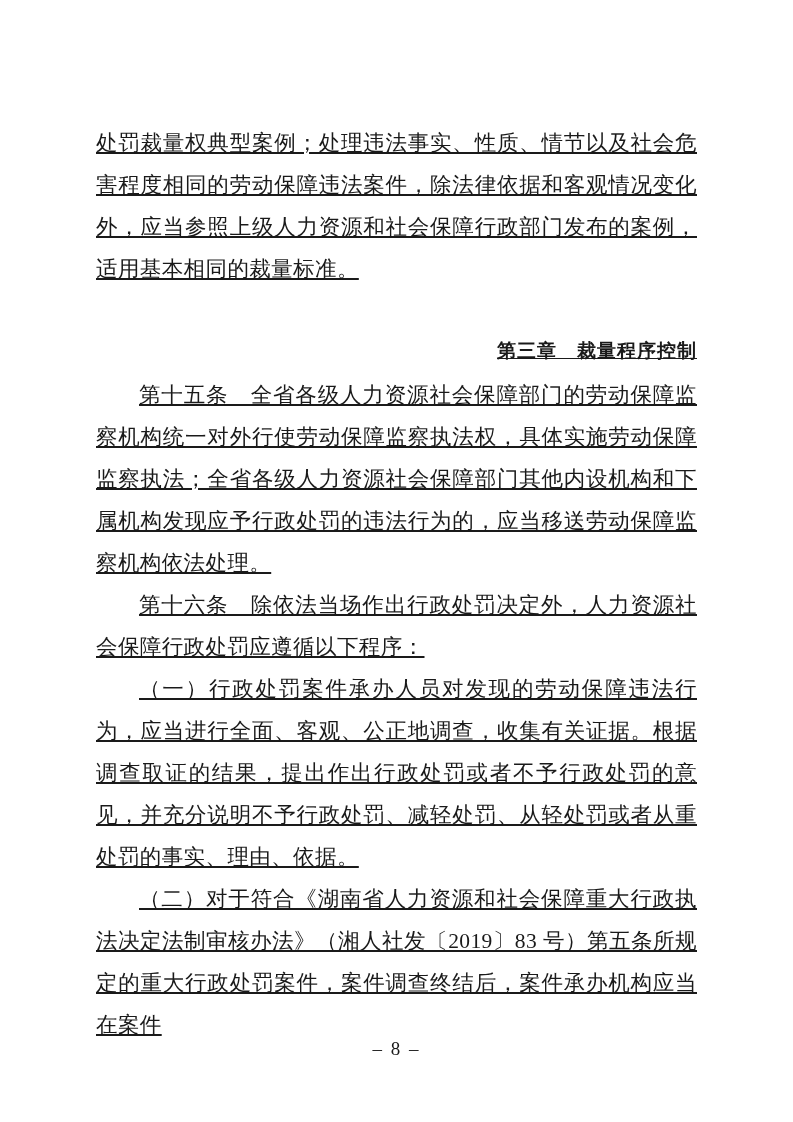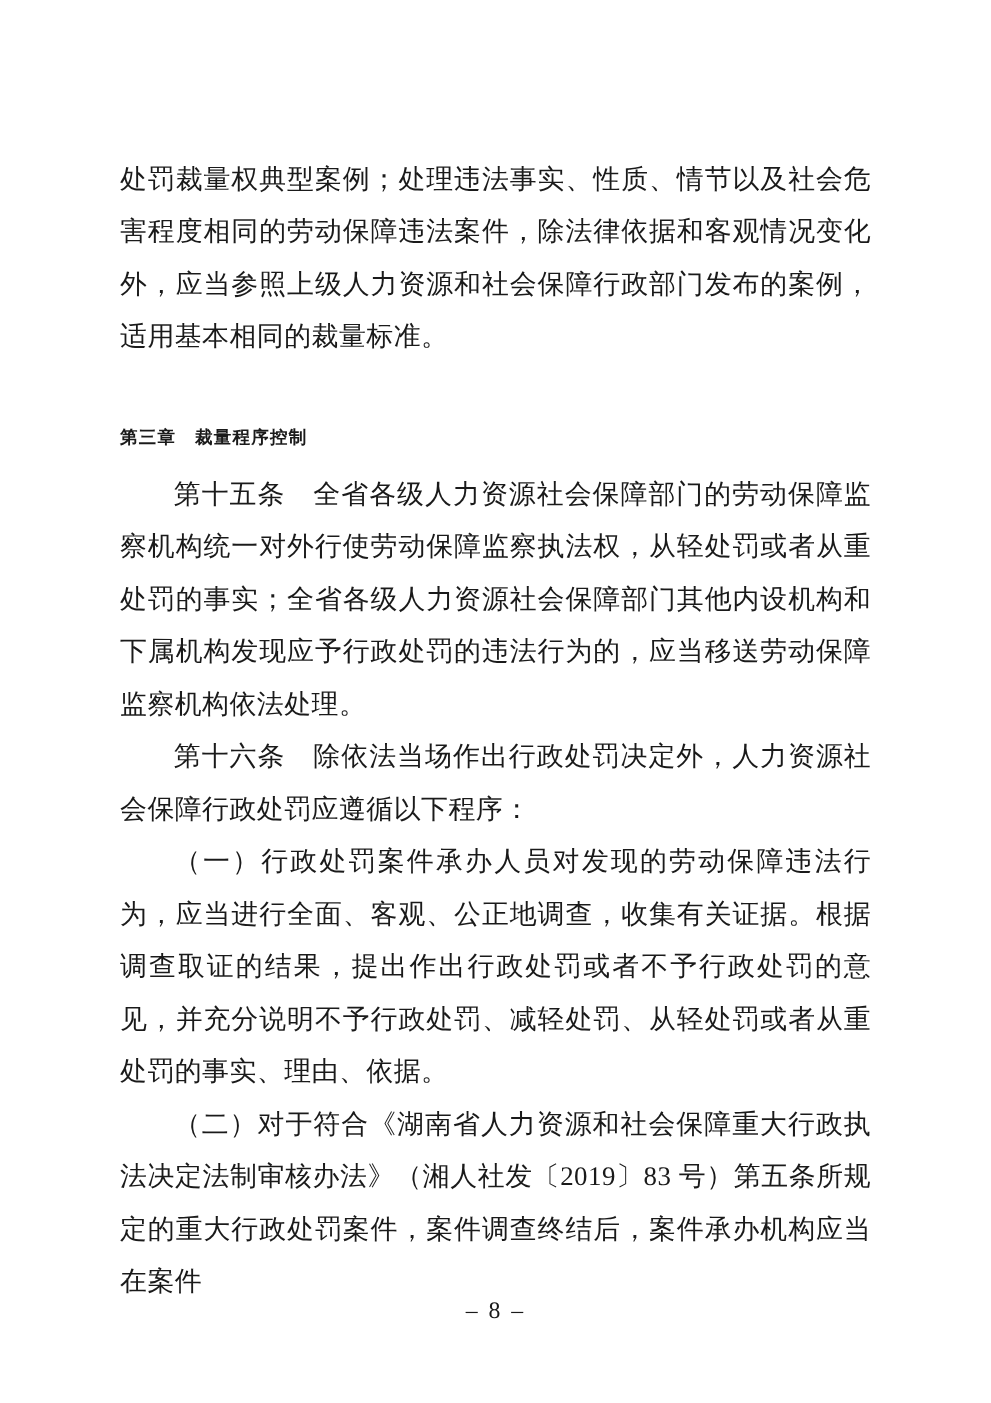--- a/index.html
+++ b/index.html
@@ -21,34 +21,35 @@
     box-sizing: border-box;
     padding: 122px 96px 0 96px;
     position: relative;
   }
   .body-text {
     font-size: 21.5px;
     line-height: 42px;
     text-align: justify;
     text-justify: inter-ideograph;
     letter-spacing: 0.4px;
+    text-decoration: underline;
   }
   .para {
     margin: 0;
     text-indent: 2em;
   }
   .para.noindent {
     text-indent: 0;
   }
   .heading {
     margin: 0;
-    font-size: 14px;
+    font-size: 19px;
     line-height: 42px;
     font-weight: bold;
-    text-align: left;
+    text-align: right;
     letter-spacing: 1px;
   }
   .spacer-before-heading {
     height: 40px;
   }
   .spacer-after-heading {
     height: 2px;
   }
   .page-number {
     position: absolute;
@@ -70,21 +71,21 @@
   <div class="body-text">
 
     <p class="para noindent">处罚裁量权典型案例；处理违法事实、性质、情节以及社会危害程度相同的劳动保障违法案件，除法律依据和客观情况变化外，应当参照上级人力资源和社会保障行政部门发布的案例，适用基本相同的裁量标准。</p>
 
     <div class="spacer-before-heading"></div>
 
     <p class="heading">第三章　裁量程序控制</p>
 
     <div class="spacer-after-heading"></div>
 
-    <p class="para">第十五条　全省各级人力资源社会保障部门的劳动保障监察机构统一对外行使劳动保障监察执法权，从轻处罚或者从重处罚的事实；全省各级人力资源社会保障部门其他内设机构和下属机构发现应予行政处罚的违法行为的，应当移送劳动保障监察机构依法处理。</p>
+    <p class="para">第十五条　全省各级人力资源社会保障部门的劳动保障监察机构统一对外行使劳动保障监察执法权，具体实施劳动保障监察执法；全省各级人力资源社会保障部门其他内设机构和下属机构发现应予行政处罚的违法行为的，应当移送劳动保障监察机构依法处理。</p>
 
 
     <p class="para">第十六条　除依法当场作出行政处罚决定外，人力资源社会保障行政处罚应遵循以下程序：</p>
 
     <p class="para">（一）行政处罚案件承办人员对发现的劳动保障违法行为，应当进行全面、客观、公正地调查，收集有关证据。根据调查取证的结果，提出作出行政处罚或者不予行政处罚的意见，并充分说明不予行政处罚、减轻处罚、从轻处罚或者从重处罚的事实、理由、依据。</p>
 
     <p class="para">（二）对于符合《湖南省人力资源和社会保障重大行政执法决定法制审核办法》（湘人社发〔2019〕83 号）第五条所规定的重大行政处罚案件，案件调查终结后，案件承办机构应当在案件</p>
 
   </div>
 

